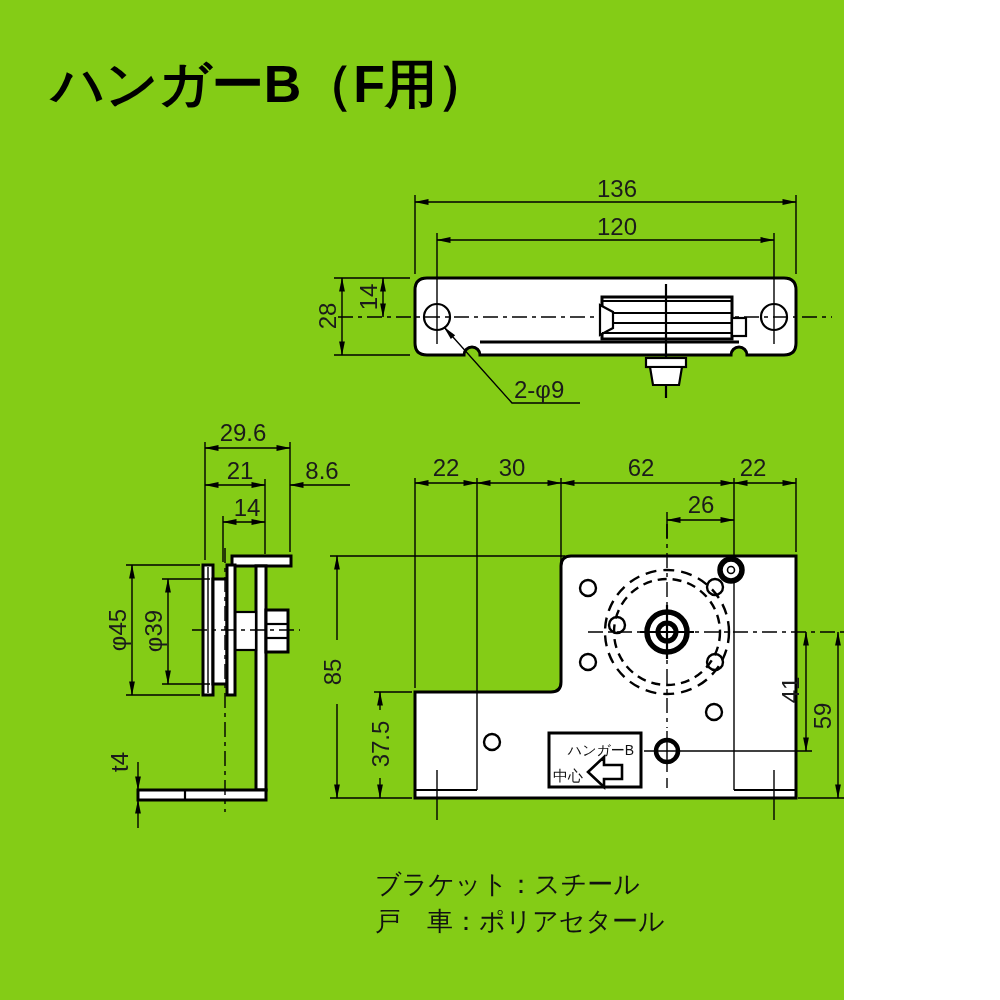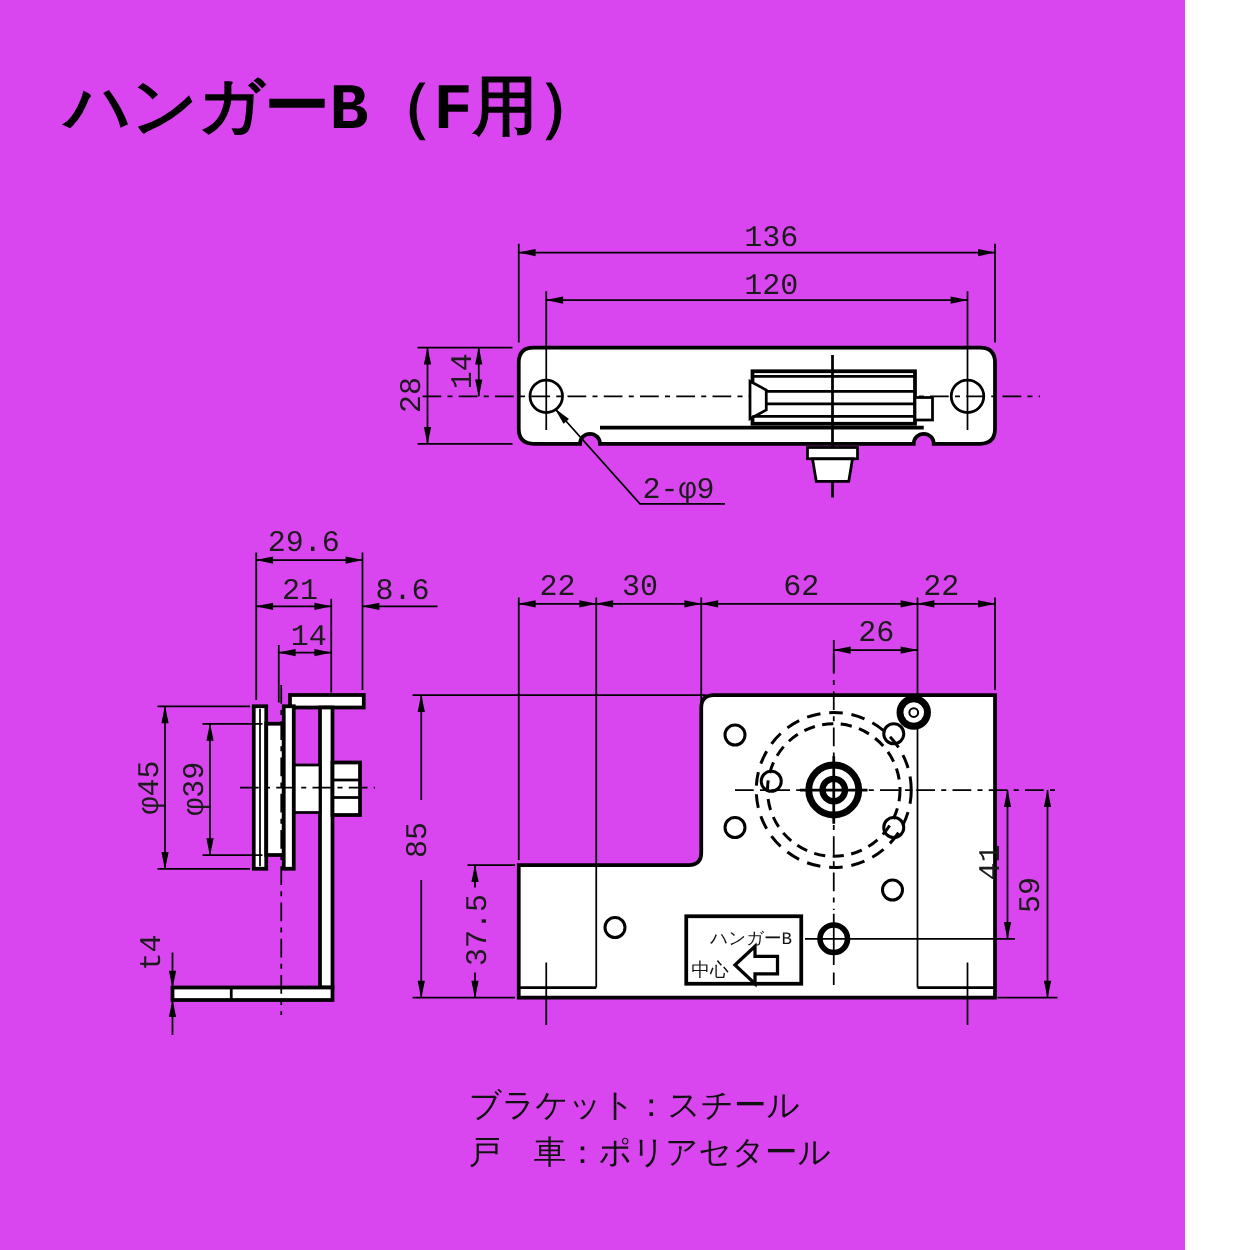--- a/index.html
+++ b/index.html
@@ -1,17 +1,17 @@
 <!DOCTYPE html>
 <html><head>
 <meta charset="utf-8">
 <style>
   html,body{margin:0;padding:0;background:#ffffff;}
-  .page{width:948px;height:1000px;position:relative;background:#d946ef;overflow:hidden;
-        font-family:Liberation Mono, monospace;}
+  .page{width:844px;height:1000px;position:relative;background:#84cc16;overflow:hidden;
+        font-family:Liberation Sans, sans-serif;}
   svg{position:absolute;left:0;top:0;}
   
   .ol{stroke:#000;stroke-width:3;fill:none;}
   .olf{stroke:#000;stroke-width:3;fill:#fff;}
   .md{stroke:#000;stroke-width:2.2;fill:none;}
   .mdf{stroke:#000;stroke-width:2.2;fill:#fff;}
   .dim{stroke:#000;stroke-width:1.4;fill:none;}
   .cl{stroke:#000;stroke-width:1.4;fill:none;stroke-dasharray:15 5 4 5;}
   .dc{stroke:#000;stroke-width:2.4;fill:none;}
   .dtxt{font-size:24px;fill:#1b1b1b;}

